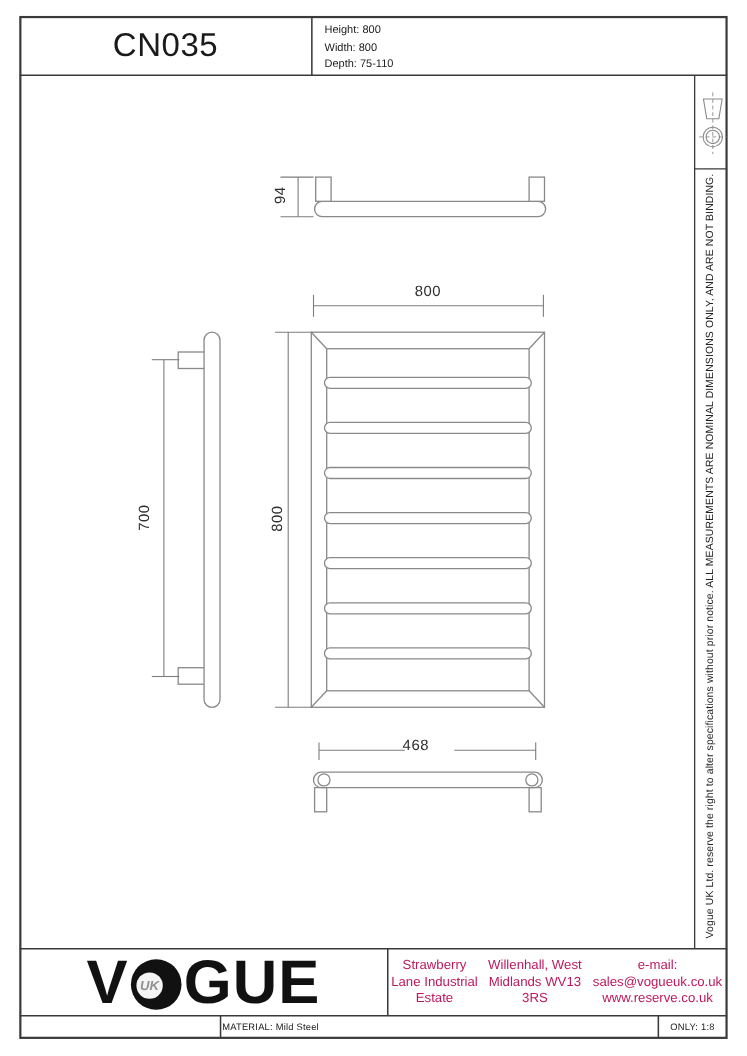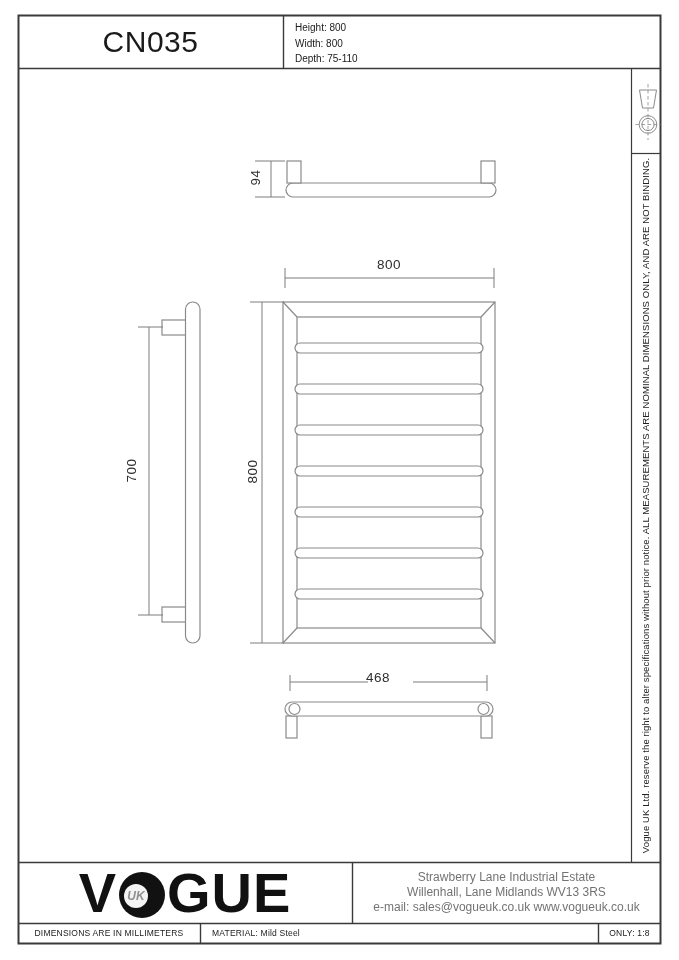--- a/index.html
+++ b/index.html
@@ -47,29 +47,29 @@
     background:#111; margin:0 2px; display:inline-block; top:2px;font-style:italic;
   }
   .logo-o .uk-circle {
     position:absolute; left:5px; top:12px; width:24px; height:24px;
     border-radius:50%; background:#f4f4f4; display:flex;
     align-items:center; justify-content:center;
     font-size:12px; font-weight:bold; color:#919191; letter-spacing:0;
   }
   .address-cell {
     position:absolute; left:352px; top:862px; width:309px; height:61px;
-    display:flex; flex-direction:column; align-items:center; justify-content:center;
-    font-size:12px; line-height:14.8px; color:#737373; text-align:center;
+    display:flex; flex-direction:row; align-items:center; justify-content:center;
+    font-size:12px; line-height:14.8px; color:#be185d; text-align:center;
   }
   .footer-row-cell {
     position:absolute; top:923px; height:20px; display:flex; align-items:center;
     font-size:8.5px; color:#1a1a1a; letter-spacing:0.2px;
   }
   .cell-units { left:18px; width:182px; justify-content:center; }
-  .cell-material { left:200px; width:398px; padding-left:12px; box-sizing:border-box; }
+  .cell-material { left:200px; width:398px; padding-left:2px; box-sizing:border-box; }
   .cell-scale { left:598px; width:63px; justify-content:center; }
 </style>
 </head>
 <body>
 
 <div class="sheet">
 
   <svg class="linework" width="679" height="960" viewBox="0 0 679 960">
 
     <g stroke="#3a3a3a" fill="none">
@@ -176,21 +176,20 @@
   <div class="logo-cell">
     <span class="logo-text">V</span>
     <span class="logo-o">
       <span class="uk-circle">UK</span>
     </span>
     <span class="logo-text">GUE</span>
   </div>
 
   <div class="address-cell">
     <div>Strawberry Lane Industrial Estate</div>
-    <div>Willenhall, Lane Midlands WV13 3RS</div>
-    <div>e-mail: sales@vogueuk.co.uk  www.vogueuk.co.uk</div>
+    <div>Willenhall, West Midlands WV13 3RS</div>
+    <div>e-mail: sales@vogueuk.co.uk  www.reserve.co.uk</div>
   </div>
 
-  <div class="footer-row-cell cell-units">DIMENSIONS ARE IN MILLIMETERS</div>
   <div class="footer-row-cell cell-material">MATERIAL: Mild Steel</div>
   <div class="footer-row-cell cell-scale">ONLY: 1:8</div>
 
 </div>
 
 </body></html>

